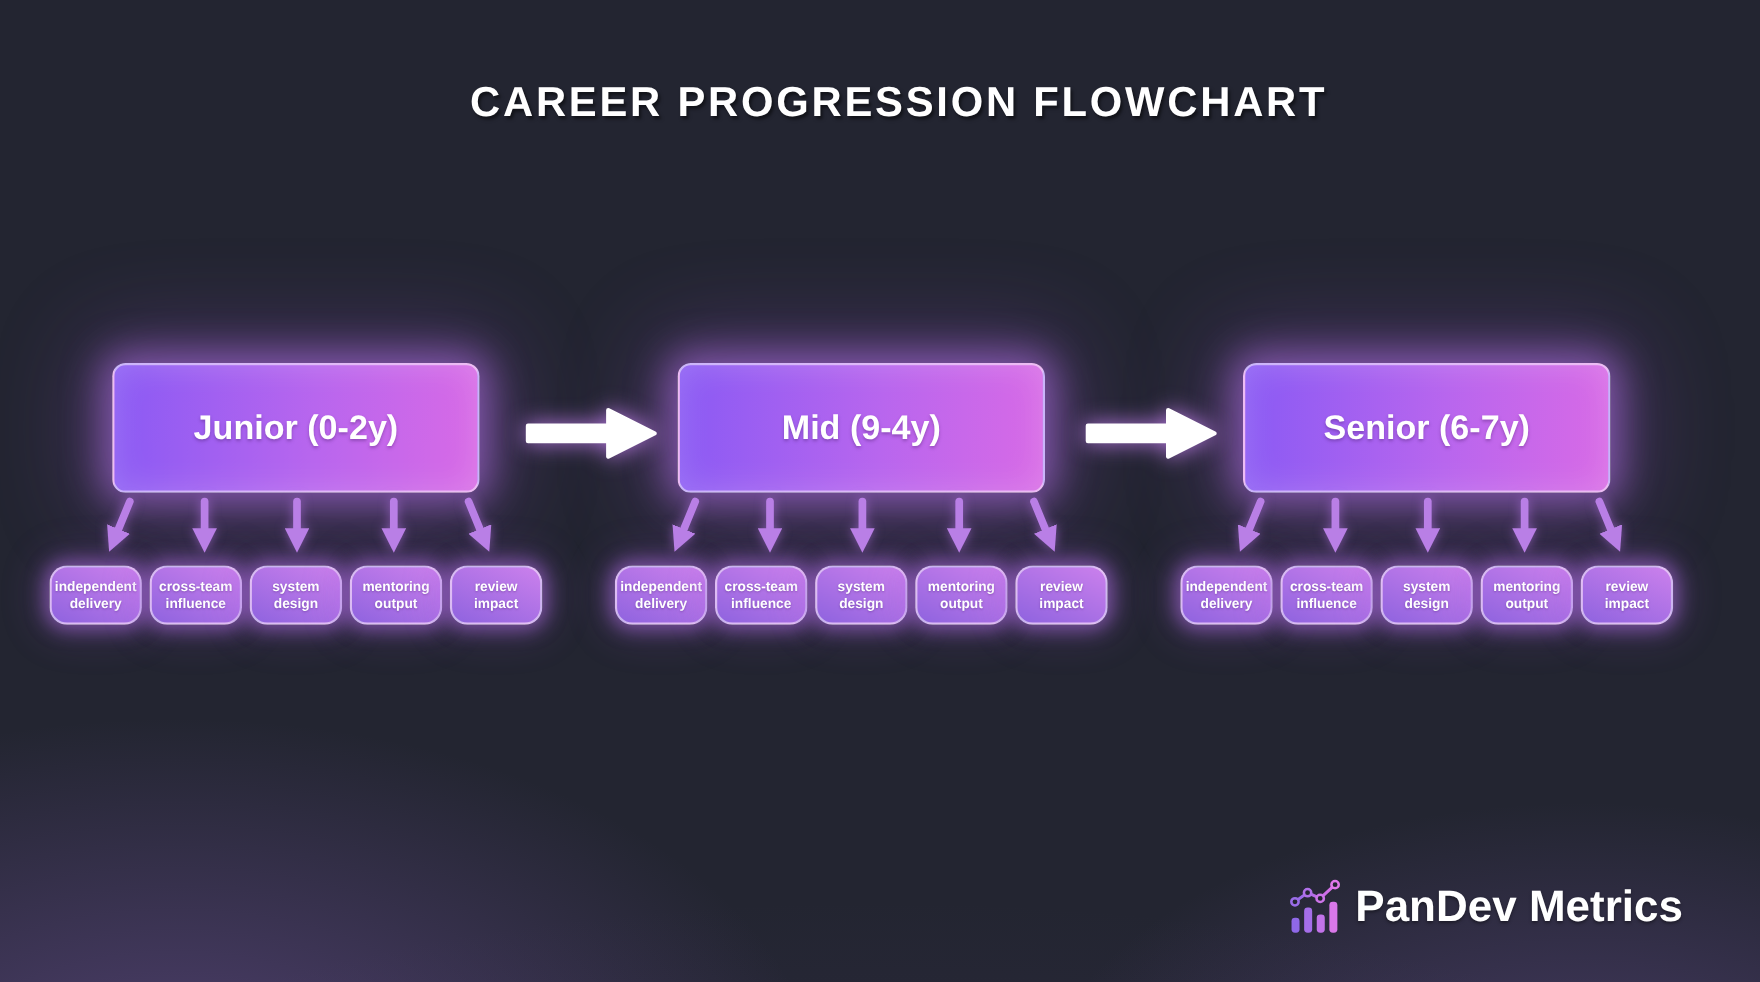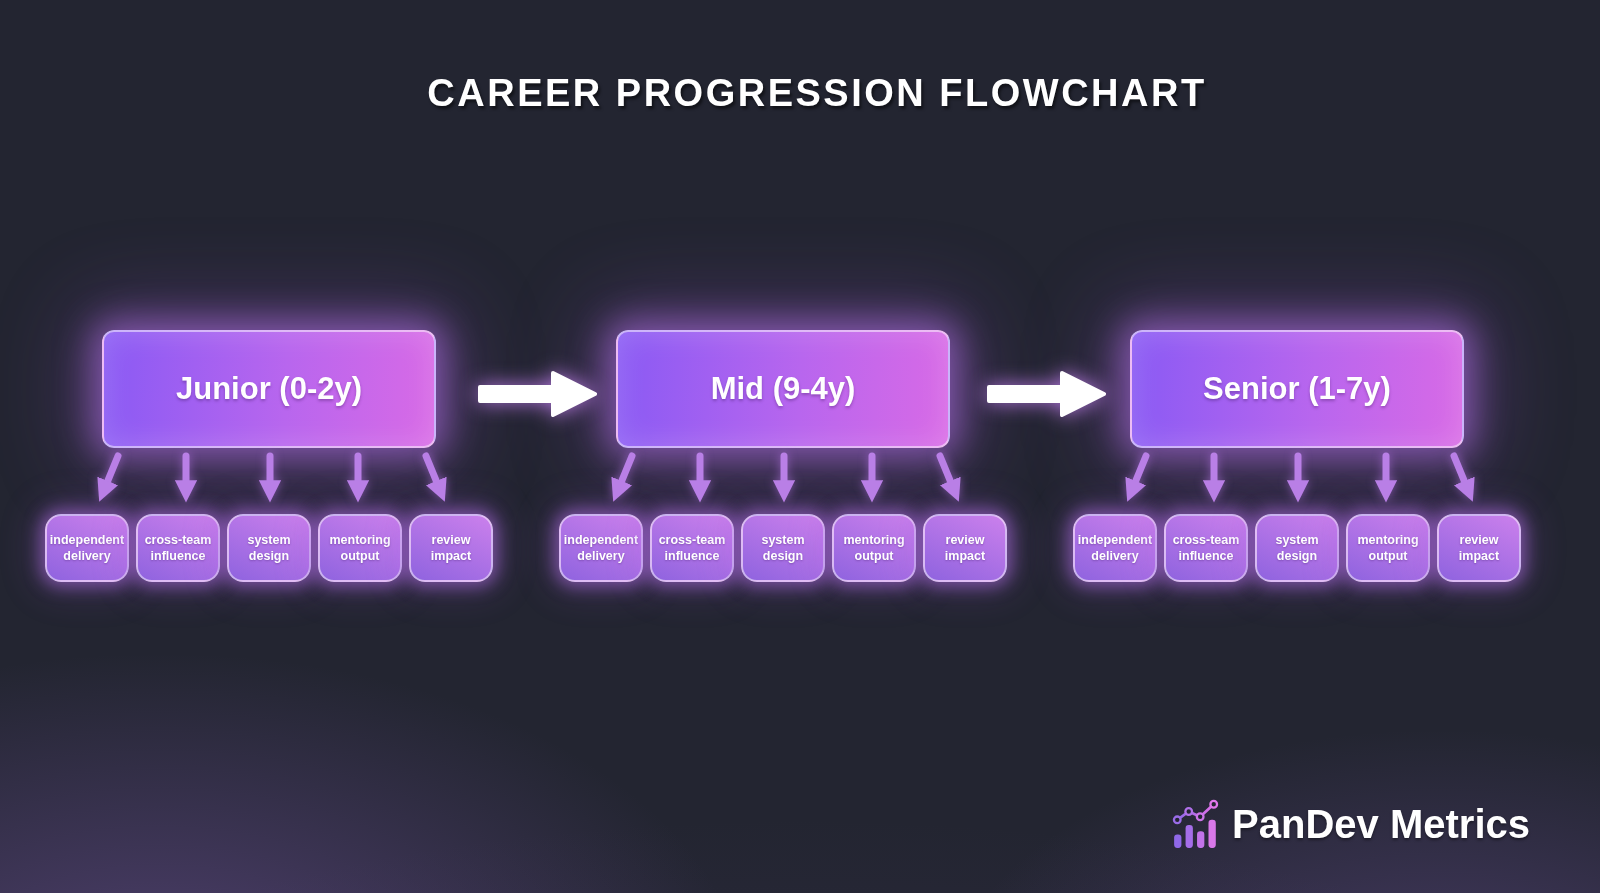--- a/index.html
+++ b/index.html
@@ -27,21 +27,21 @@
     box-shadow:0 0 34px 10px rgba(186,116,240,0.55),
                0 0 85px 24px rgba(160,90,220,0.28),
                inset 0 0 30px rgba(255,255,255,0.18);
     display:flex; align-items:center; justify-content:center;
     color:#ffffff; font-size:31px; font-weight:bold;
     text-shadow:0 2px 3px rgba(60,20,90,0.35);
   }
   .connectors { width:450px; height:62px; display:block; filter:drop-shadow(0 0 5px rgba(190,120,240,0.55)); }
   .children { display:flex; gap:7px; width:450px; justify-content:center; margin-top:4px; }
   .child-box {
-    width:84px; height:68px; border-radius:16px;
+    width:84px; height:54px; border-radius:16px;
     background:linear-gradient(205deg,#cb80ec 0%, #8f63df 100%);
     border:2px solid rgba(255,255,255,0.5);
     box-shadow:0 0 16px 5px rgba(186,116,240,0.5), 0 0 36px 10px rgba(160,90,220,0.22);
     display:flex; flex-direction:column; align-items:center; justify-content:center;
     color:#ffffff; font-size:12.5px; font-weight:bold; line-height:1.3; text-align:center;
     text-shadow:0 1px 2px rgba(60,20,90,0.35);
   }
   .big-arrow { position:absolute; top:366px; filter:drop-shadow(0 0 10px rgba(200,130,245,0.85)); }
   .big-arrow.a1 { left:477px; }
   .big-arrow.a2 { left:986px; }
@@ -134,21 +134,21 @@
         </div>
         <div class="child-box">
           <span>review</span>
           <span>impact</span>
         </div>
       </div>
     </div>
 
     <div class="stage-col">
       <div class="stage-box">
-        <span>Senior (1-7y)</span>
+        <span>Senior (6-7y)</span>
       </div>
       <svg class="connectors" viewBox="0 0 450 62">
         <g stroke="#b97fe6" stroke-width="7" stroke-linecap="round" fill="none">
           <line x1="74" y1="8" x2="60" y2="42" marker-end="url(#ah1)"></line>
           <line x1="142" y1="8" x2="142" y2="42" marker-end="url(#ah1)"></line>
           <line x1="226" y1="8" x2="226" y2="42" marker-end="url(#ah1)"></line>
           <line x1="314" y1="8" x2="314" y2="42" marker-end="url(#ah1)"></line>
           <line x1="382" y1="8" x2="396" y2="42" marker-end="url(#ah1)"></line>
         </g>
       </svg>

